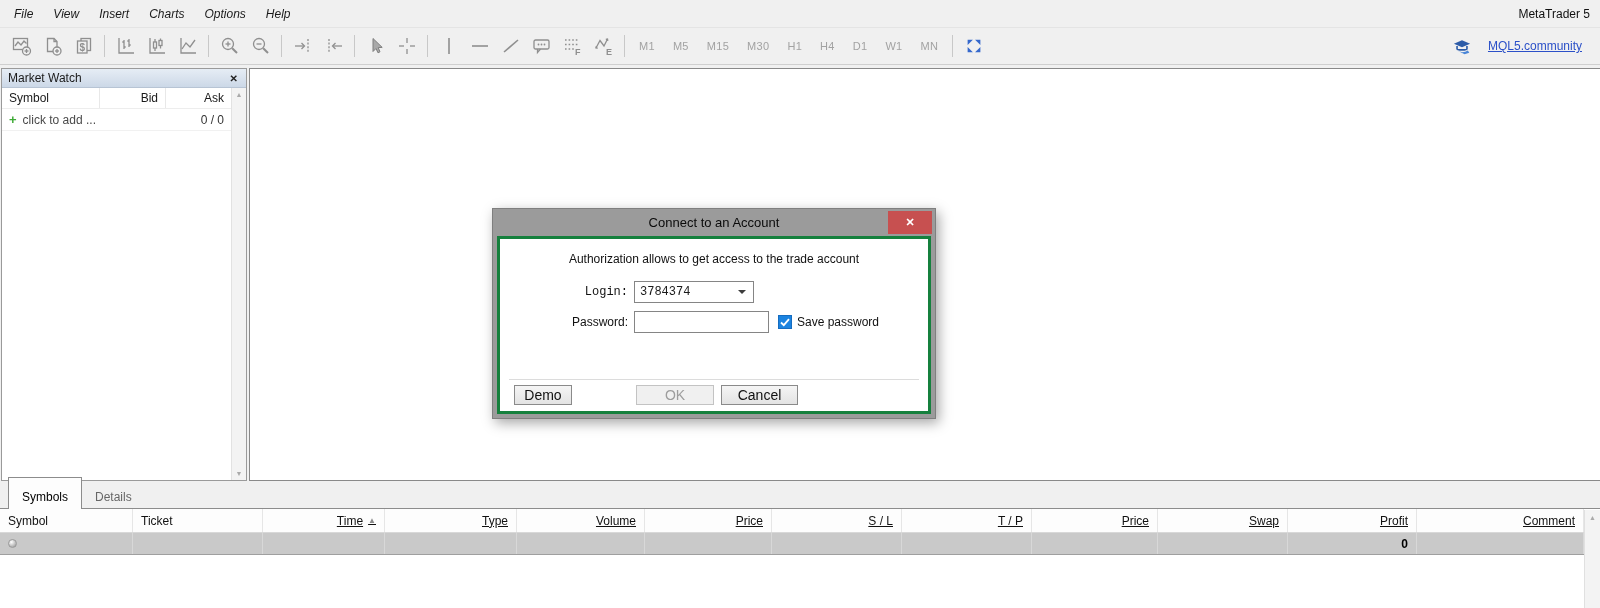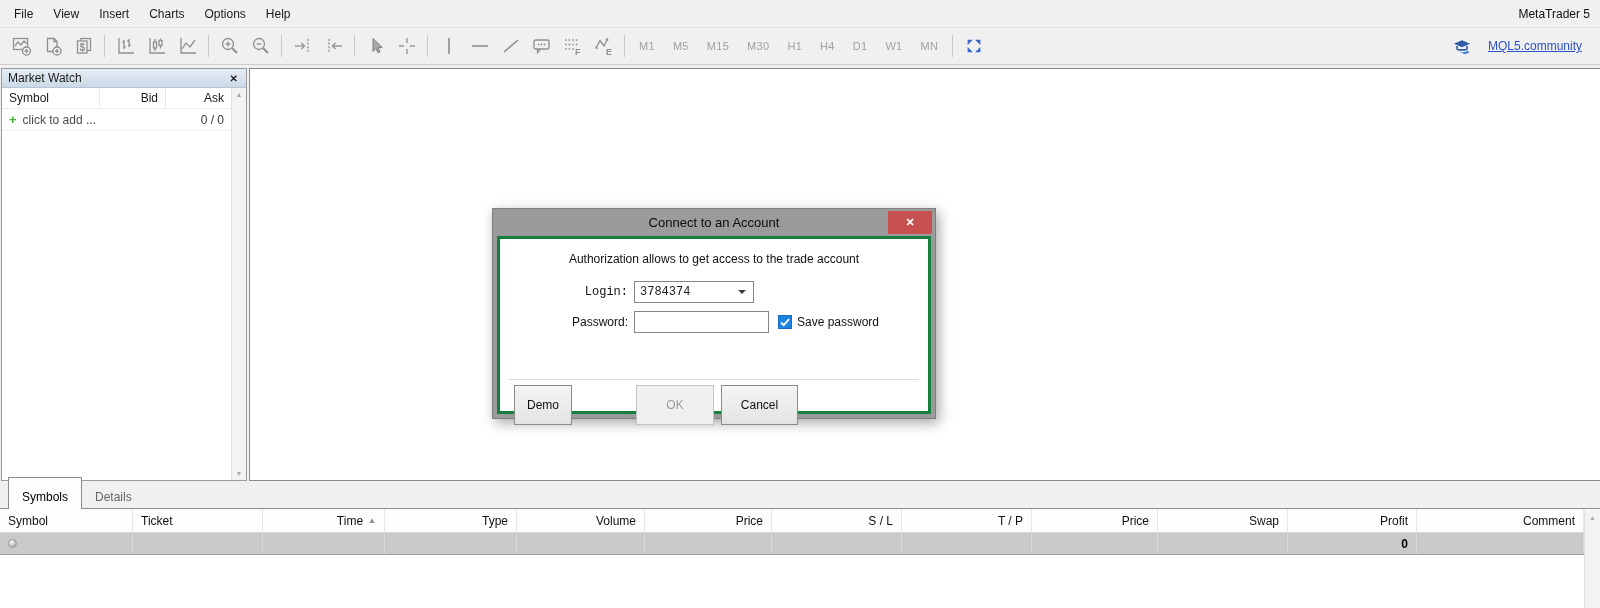--- a/index.html
+++ b/index.html
@@ -2,21 +2,21 @@
 <html><head>
 <meta charset="utf-8">
 <style>
   * { margin:0; padding:0; box-sizing:border-box; }
   html,body { width:1600px; height:608px; overflow:hidden; }
   body { font-family:"Liberation Sans", sans-serif; font-size:12px; color:#1a1a1a; background:#f0f0f0; }
   .app { position:relative; width:1600px; height:608px; background:#f0f0f0; }
 
   
   .menubar { position:absolute; top:0; left:0; right:0; height:28px; display:flex; align-items:center; padding-left:4px; border-bottom:1px solid #e4e4e4; background:#f0f0f0; }
-  .menu-item { padding:0 10px; height:100%; display:flex; align-items:center; cursor:default; }
+  .menu-item { padding:0 10px; height:100%; display:flex; align-items:center; cursor:default;font-style:italic; }
   .menubar .spacer { flex:1; }
   .app-title { padding-right:10px; color:#111; }
 
   
   .toolbar { position:absolute; top:28px; left:0; right:0; height:37px; display:flex; align-items:center; padding:0 6px; background:#f0f0f0; border-bottom:1px solid #cfcfcf; }
   .tbtn { width:31px; height:29px; display:flex; align-items:center; justify-content:center; }
   .tbtn svg { stroke:#8f8f8f; fill:none; stroke-width:1.3; }
   .tsep { width:1px; height:22px; background:#c8c8c8; margin:0 5px; }
   .tf { padding:0 9px; color:#a2a2a2; font-size:11px; letter-spacing:.3px; cursor:default; }
   .toolbar .spacer { flex:1; }
@@ -44,21 +44,21 @@
   
   .tabsrow { position:absolute; top:481px; left:0; right:0; height:27px; display:flex; align-items:flex-end; padding-left:8px; background:#f0f0f0; }
   .tab { padding:12px 13px 4px; font-size:12px; color:#666; cursor:default; position:relative; }
   .tab.active { background:#fdfdfd; border:1px solid #8c8c8c; border-bottom:none; color:#000; z-index:3; margin-bottom:-1px; padding-bottom:5px; }
 
   
   .toolbox { position:absolute; top:508px; left:0; right:0; bottom:0; background:#fff; border-top:1px solid #8c8c8c; }
   .tb-scroll { position:absolute; top:1px; right:0; bottom:0; width:16px; background:#f3f3f3; border-left:1px solid #e0e0e0; display:flex; flex-direction:column; align-items:center; padding-top:4px; font-size:7px; color:#aaa; }
   .tb-header { display:flex; height:24px; margin-right:16px; border-bottom:1px solid #d8d8d8; background:#fdfdfd; align-items:center; }
   .tb-header .hc { height:100%; display:flex; align-items:center; padding:0 8px; border-right:1px solid #e6e6e6; color:#111; }
-  .hc.r { justify-content:flex-end; }
+  .hc.r { justify-content:flex-end;text-decoration:underline; }
   .sort-arrow { font-size:8px; color:#8a8a8a; margin-left:5px; }
   .tb-balance { display:flex; height:22px; margin-right:16px; background:#c9c9c9; border-bottom:1px solid #9f9f9f; align-items:center; }
   .tb-balance .bc { height:100%; display:flex; align-items:center; padding:0 8px; border-right:1px solid #d8d8d8; }
   .bc.r { justify-content:flex-end; }
   .profit-val { font-weight:bold; color:#000; }
   .sphere { width:9px; height:9px; border-radius:50%; background:radial-gradient(circle at 35% 30%, #ffffff, #c2c2c2 55%, #8d8d8d); border:1px solid #9a9a9a; }
   .c0{width:133px;} .c1{width:130px;} .c2{width:122px;} .c3{width:132px;} .c4{width:128px;} .c5{width:127px;}
   .c6{width:130px;} .c7{width:130px;} .c8{width:126px;} .c9{width:130px;} .c10{width:129px;} .c11{flex:1;}
 
   
@@ -71,21 +71,21 @@
   .frow-login { top:42px;font-family:Liberation Mono, monospace; } .frow-pass { top:72px; } .frow-server { top:102px; }
   .flabel { width:134px; text-align:right; padding-right:6px; color:#111; }
   .combo { width:120px; height:22px; background:#fff; border:1px solid #858585; display:flex; align-items:center; padding-left:5px; position:relative; }
   .combo .arr { margin-left:auto; margin-right:7px; width:0; height:0; border-left:4px solid transparent; border-right:4px solid transparent; border-top:4px solid #3c3c3c; }
   .pw-input { width:135px; height:22px; border:1px solid #858585; background:#fff; font-family:"Liberation Sans",sans-serif; font-size:12px; padding:0 4px; outline:none; }
   .checkbox { width:14px; height:14px; background:#1b83e0; border:1px solid #156cc0; margin-left:9px; display:flex; align-items:center; justify-content:center; flex:none; }
   .cb-label { margin-left:5px; color:#111; }
   .select { width:236px; height:22px; background:#fff; border:1px solid #858585; display:flex; align-items:center; padding-left:5px; }
   .select svg { margin-left:auto; margin-right:6px; }
   .dlg-sep { position:absolute; left:9px; right:9px; top:140px; border-top:1px solid #dcdcdc; }
-  .btn { position:absolute; top:146px; height:40px; background:linear-gradient(#f5f5f5,#e3e3e3); border:1px solid #8a8a8a; display:flex; align-items:center; justify-content:center; font-size:12px; color:#111; cursor:default; }
+  .btn { position:absolute; top:146px; height:20px; background:linear-gradient(#f5f5f5,#e3e3e3); border:1px solid #8a8a8a; display:flex; align-items:center; justify-content:center; font-size:14px; color:#111; cursor:default; }
   .btn-demo { left:14px; width:58px; }
   .btn-ok { left:136px; width:78px; color:#9d9d9d; border-color:#c3c3c3; background:#f0f0f0; }
   .btn-cancel { left:221px; width:77px; }
 </style>
 </head>
 <body>
 
 <div class="app">
 
   <div class="menubar">

